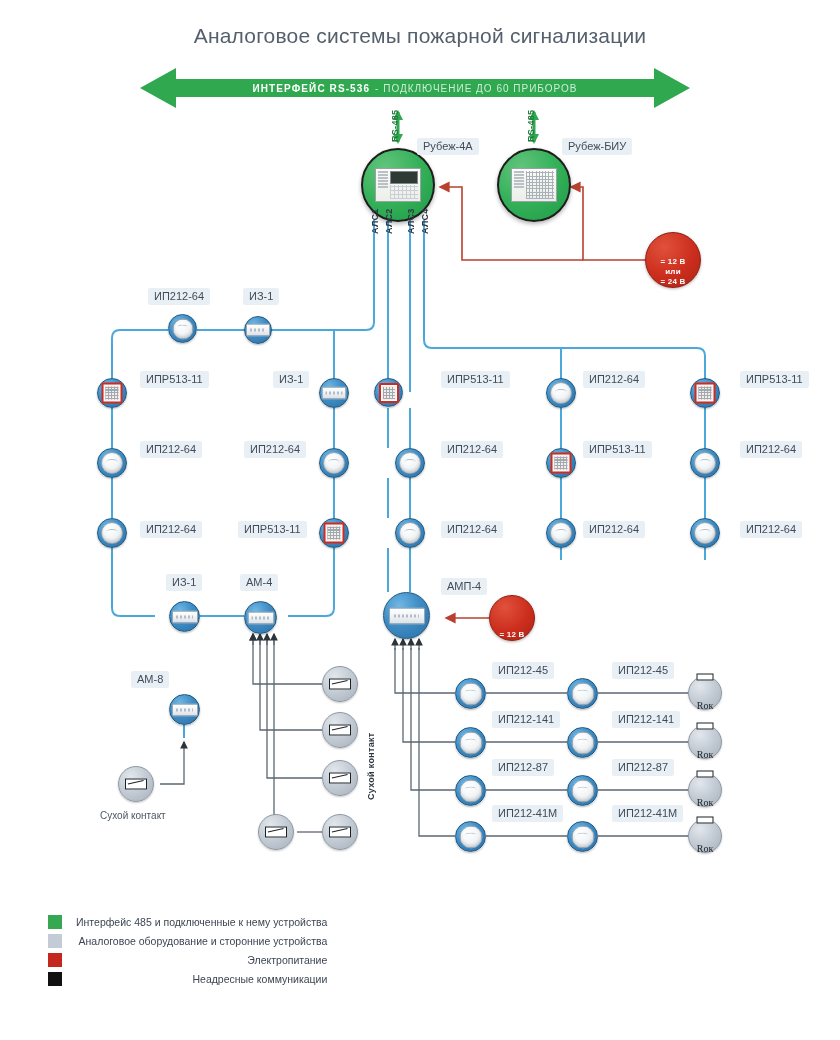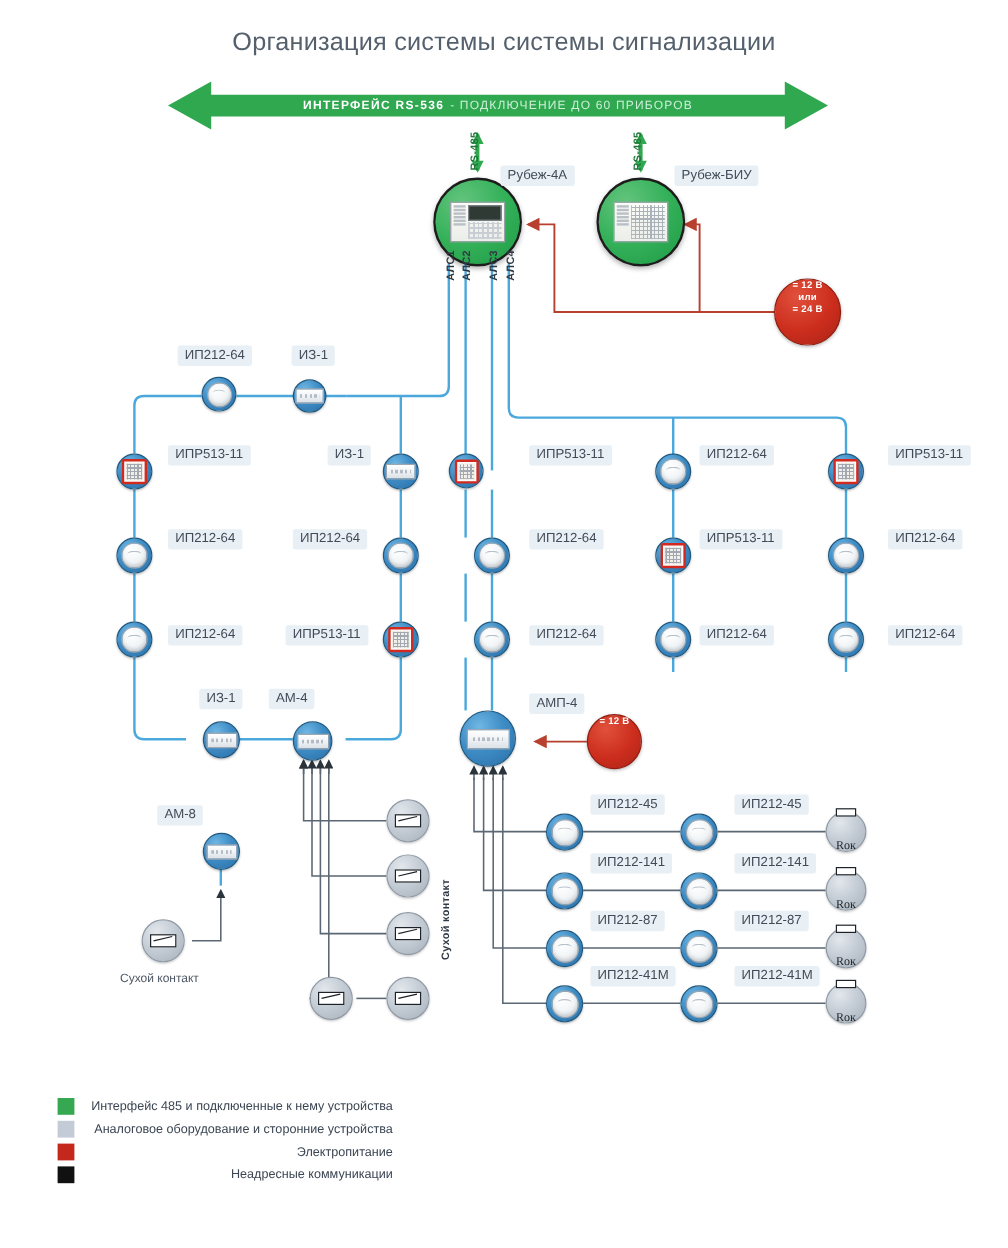--- a/index.html
+++ b/index.html
@@ -32,21 +32,21 @@
   }
   .node.grey{
     background:radial-gradient(circle at 34% 28%,#e2e7ec 0%,#c2cad3 50%,#a8b2bc 100%);
     border:1px solid #8e98a3;
     box-shadow:0 1px 2px rgba(0,0,0,.22);
   }
   .node.red{
     background:radial-gradient(circle at 34% 26%,#e0513c 0%,#cc2d1d 55%,#aa2416 100%);
     border:1px solid #8d1d11;
     box-shadow:0 1px 3px rgba(0,0,0,.3);
-    display:flex;align-items:flex-start;justify-content:center;text-align:center;
+    display:flex;align-items:flex-end;justify-content:center;text-align:center;
     color:#fff;font-size:8px;font-weight:700;line-height:1.25;letter-spacing:.2px;
   }
   
   .g-smoke{position:absolute;left:50%;top:50%;transform:translate(-50%,-50%);
     border-radius:50%;background:radial-gradient(circle at 38% 30%,#ffffff 0%,#f2f5f7 50%,#cfd7de 100%);
     border:1px solid #9aa6b1;box-shadow:inset 0 -2px 3px rgba(0,0,0,.12);}
   .g-smoke::after{content:"";position:absolute;left:22%;top:30%;width:56%;height:26%;
     border-radius:50%;border-top:1px solid #b6c0c9;}
   .g-call{position:absolute;left:50%;top:50%;transform:translate(-50%,-50%);
     background:#f2efe9;border:2px solid #d32a1f;border-radius:2px;
@@ -107,21 +107,21 @@
   #rs-banner .txt .sub{font-weight:400;color:#cdeed8;letter-spacing:1px;}
   
   #legend{position:absolute;left:48px;top:912px;}
   .lg-row{display:flex;align-items:center;height:19px;justify-content:space-between;}
   .lg-sw{width:14px;height:14px;margin-right:14px;flex:0 0 14px;}
   .lg-tx{font-size:10.5px;color:#3c4653;}
 </style>
 </head>
 <body>
 
-<div id="page-title">Организация системы системы сигнализации</div>
+<div id="page-title">Аналоговое системы пожарной сигнализации</div>
 
 <svg id="diagram" viewBox="0 0 840 1040">
   <defs>
     <marker id="arrHead" markerWidth="7" markerHeight="7" refX="6" refY="3.5" orient="auto">
       <path d="M0,0 L7,3.5 L0,7 Z" fill="#b8402f"></path>
     </marker>
     <marker id="arrDry" markerWidth="6" markerHeight="6" refX="5" refY="3" orient="auto">
       <path d="M0,0 L6,3 L0,6 Z" fill="#2b333b"></path>
     </marker>
   </defs>
@@ -334,21 +334,21 @@
 <div class="lbl" style="left:238px;top:521px;">ИПР513-11</div>
 
 <div class="node als" style="left:169px;top:601px;width:31px;height:31px;">
   <div class="g-module" style="width:24px;height:11px;"></div>
 </div>
 <div class="lbl" style="left:166px;top:574px;">ИЗ-1</div>
 
 <div class="node als" style="left:244px;top:601px;width:33px;height:33px;">
   <div class="g-module" style="width:25px;height:11px;"></div>
 </div>
-<div class="lbl" style="left:224px;top:574px;">АМ-4</div>
+<div class="lbl" style="left:240px;top:574px;">АМ-4</div>
 
 <div class="node als" style="left:169px;top:694px;width:31px;height:31px;">
   <div class="g-module" style="width:24px;height:11px;"></div>
 </div>
 <div class="lbl" style="left:131px;top:671px;">АМ-8</div>
 
 <div class="node grey" style="left:118px;top:766px;width:36px;height:36px;">
   <div class="g-contact" style="width:22px;height:11px;"></div>
 </div>
 <div class="plain" style="left:100px;top:810px;">Сухой контакт</div>

